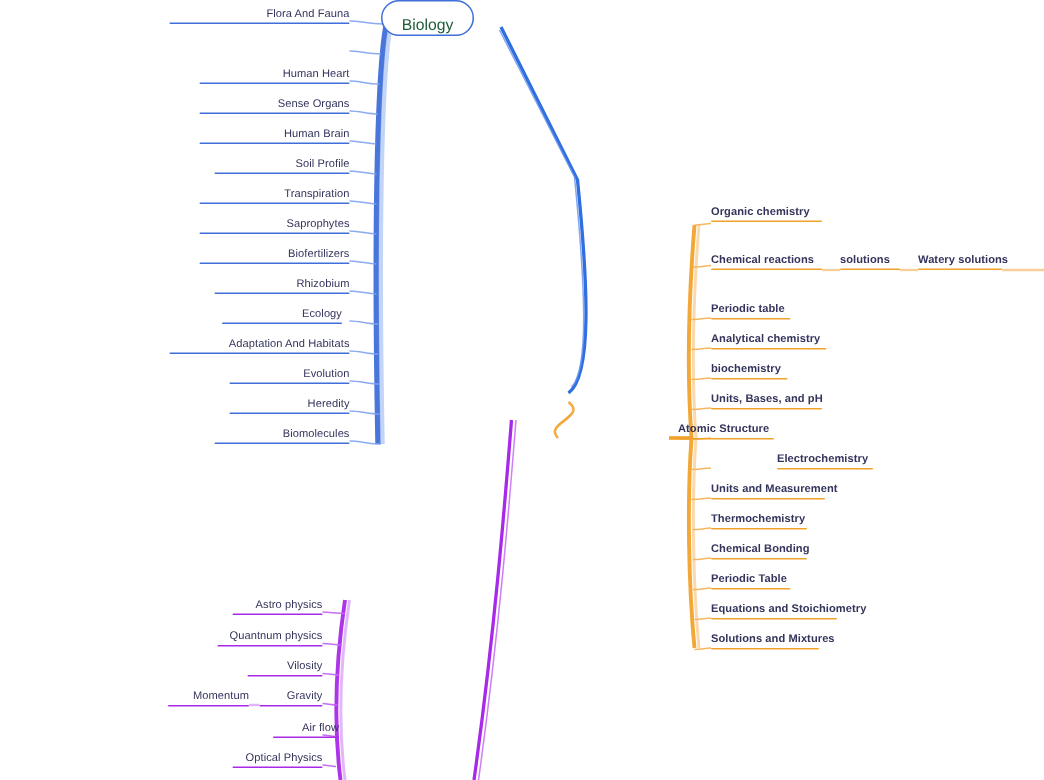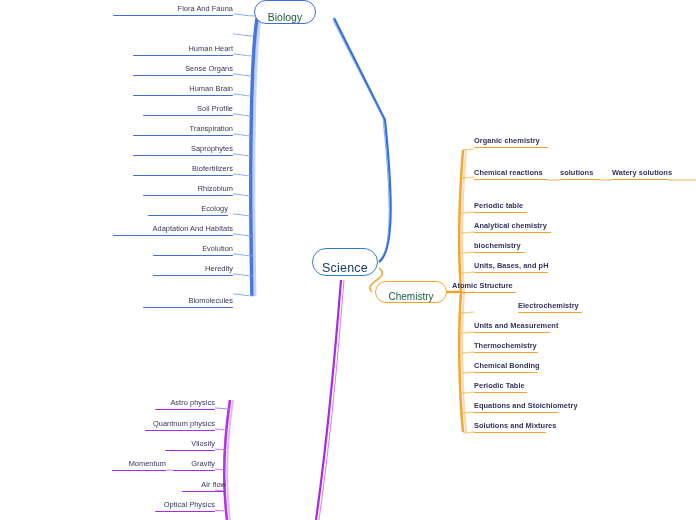--- a/index.html
+++ b/index.html
@@ -116,31 +116,25 @@
       <path d="M 228,430 C 223,430 220,429 215,429"></path>
       <path d="M 226,450 C 222,450 219,449 215,449"></path>
       <path d="M 225,470 C 221,470 218,469 215,469"></path>
       <path d="M 224,491 C 221,491 218,490 215,490"></path>
       <path d="M 224,511 C 221,511 218,510 215,510"></path>
     </g>
 
     <path d="M 166,470 L 173,470" fill="none" stroke="#e0b4f8" stroke-width="1.6"></path>
   </svg>
 
-  <div class="capsule capsule-root" style="left:312px;top:248px;width:66px;height:28px;">
-    <span>Science</span>
-  </div>
 
   <div class="capsule capsule-biology" style="left:254px;top:0px;width:62px;height:24px;">
     <span>Biology</span>
   </div>
 
-  <div class="capsule capsule-chem" style="left:375px;top:281px;width:72px;height:22px;">
-    <span>Chemistry</span>
-  </div>
 
   <div class="leaf r" style="left:113px;top:4px;width:120px;">
     <span class="lbl">Flora And Fauna</span>
     <span class="rule rule-blue"></span>
   </div>
   <div class="leaf r" style="left:133px;top:44px;width:100px;">
     <span class="lbl">Human Heart</span>
     <span class="rule rule-blue"></span>
   </div>
   <div class="leaf r" style="left:133px;top:64px;width:100px;">
@@ -180,21 +174,21 @@
     <span class="rule rule-blue"></span>
   </div>
   <div class="leaf r" style="left:153px;top:244px;width:80px;">
     <span class="lbl">Evolution</span>
     <span class="rule rule-blue"></span>
   </div>
   <div class="leaf r" style="left:153px;top:264px;width:80px;">
     <span class="lbl">Heredity</span>
     <span class="rule rule-blue"></span>
   </div>
-  <div class="leaf r" style="left:143px;top:296px;width:90px;">
+  <div class="leaf r" style="left:143px;top:284px;width:90px;">
     <span class="lbl">Biomolecules</span>
     <span class="rule rule-blue"></span>
   </div>
 
   <div class="leaf l" style="left:474px;top:136px;width:74px;">
     <span class="lbl">Organic chemistry</span>
     <span class="rule rule-orange"></span>
   </div>
 
   <div class="leaf l" style="left:474px;top:168px;width:74px;">

